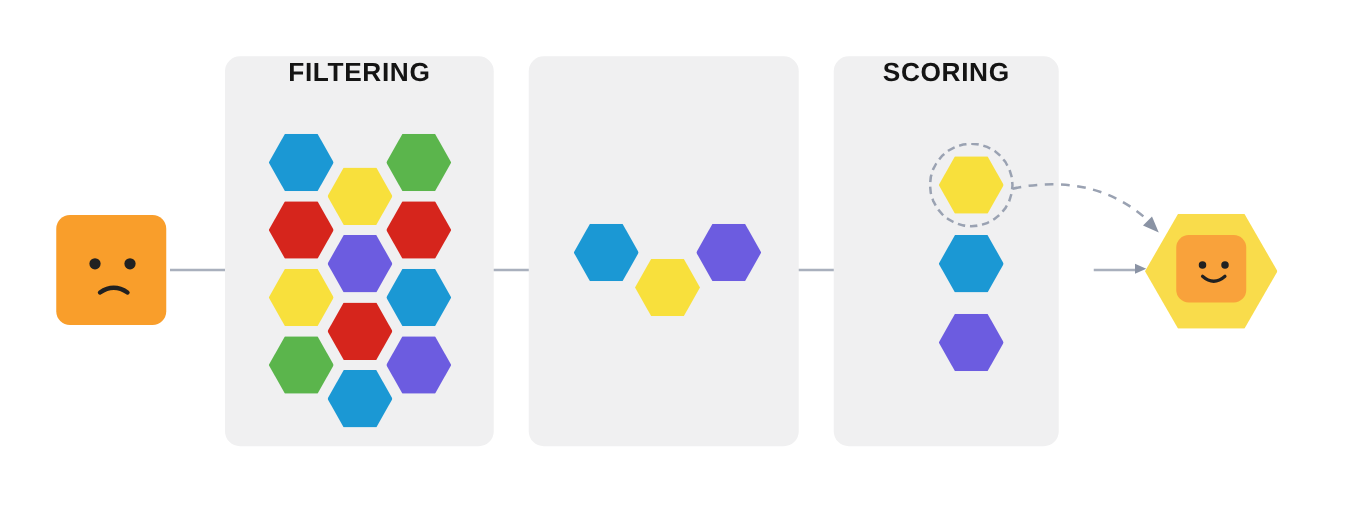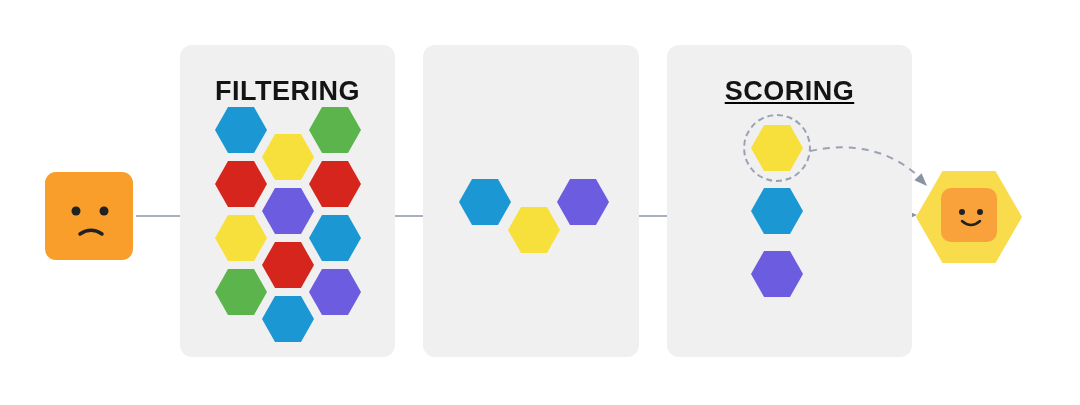--- a/index.html
+++ b/index.html
@@ -7,22 +7,22 @@
     position:relative; width:1080px; height:405px; background:#ffffff;
     overflow:hidden; font-family:"Liberation Sans", sans-serif;
   }
 
   
   .panel {
     position:absolute; top:45px; height:312px;
     background:#f0f0f1; border-radius:12px;
   }
   .panel-title {
-    text-align:center; margin:0; padding-top:31px;
-    font-size:27px; font-weight:bold; letter-spacing:0.5px; color:#141414;
+    text-align:center; margin:0; padding-top:2px;
+    font-size:21px; font-weight:bold; letter-spacing:0.5px; color:#141414;
   }
 
   
   .hex {
     position:absolute; width:52px; height:46px;
     clip-path:polygon(25% 0,75% 0,100% 50%,75% 100%,25% 100%,0 50%);
     transform:translate(-50%,-50%);
   }
 
   
@@ -105,21 +105,21 @@
 
   <div class="panel" style="left:423px;width:216px;">
     <h2 class="panel-title"></h2>
     <div id="hexgrid-middle">
         <div class="hex" style="left: 62px; top: 157px; background: rgb(27, 152, 212);"></div>
         <div class="hex" style="left: 111px; top: 185px; background: rgb(248, 224, 60);"></div>
         <div class="hex" style="left: 160px; top: 157px; background: rgb(108, 92, 224);"></div>
       </div>
   </div>
 
-  <div class="panel" style="left:667px;width:245px;text-decoration:underline;">
+  <div class="panel" style="left:667px;width:180px;">
     <h2 class="panel-title">SCORING</h2>
     <div class="select-ring"></div>
     <div id="hexgrid-scoring">
         <div class="hex" style="left: 110px; top: 103px; background: rgb(248, 224, 60);"></div>
         <div class="hex" style="left: 110px; top: 166px; background: rgb(27, 152, 212);"></div>
         <div class="hex" style="left: 110px; top: 229px; background: rgb(108, 92, 224);"></div>
       </div>
   </div>
 
   <svg class="overlay-svg" width="1080" height="405" viewBox="0 0 1080 405">

